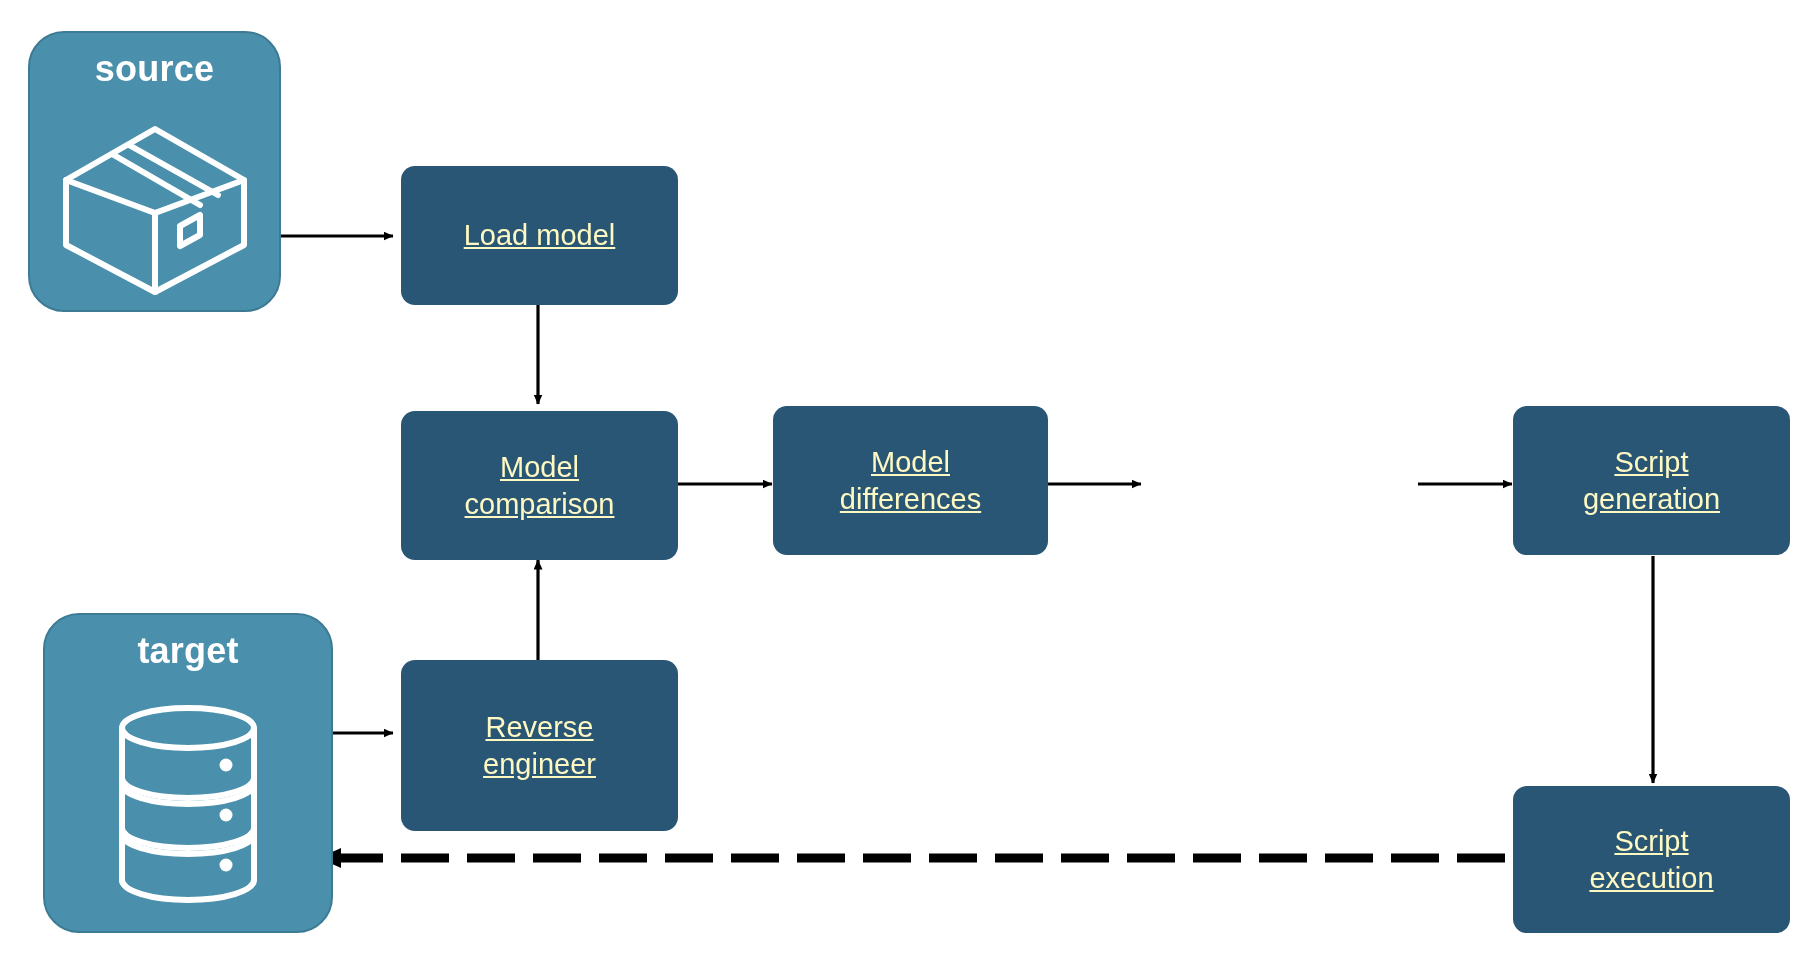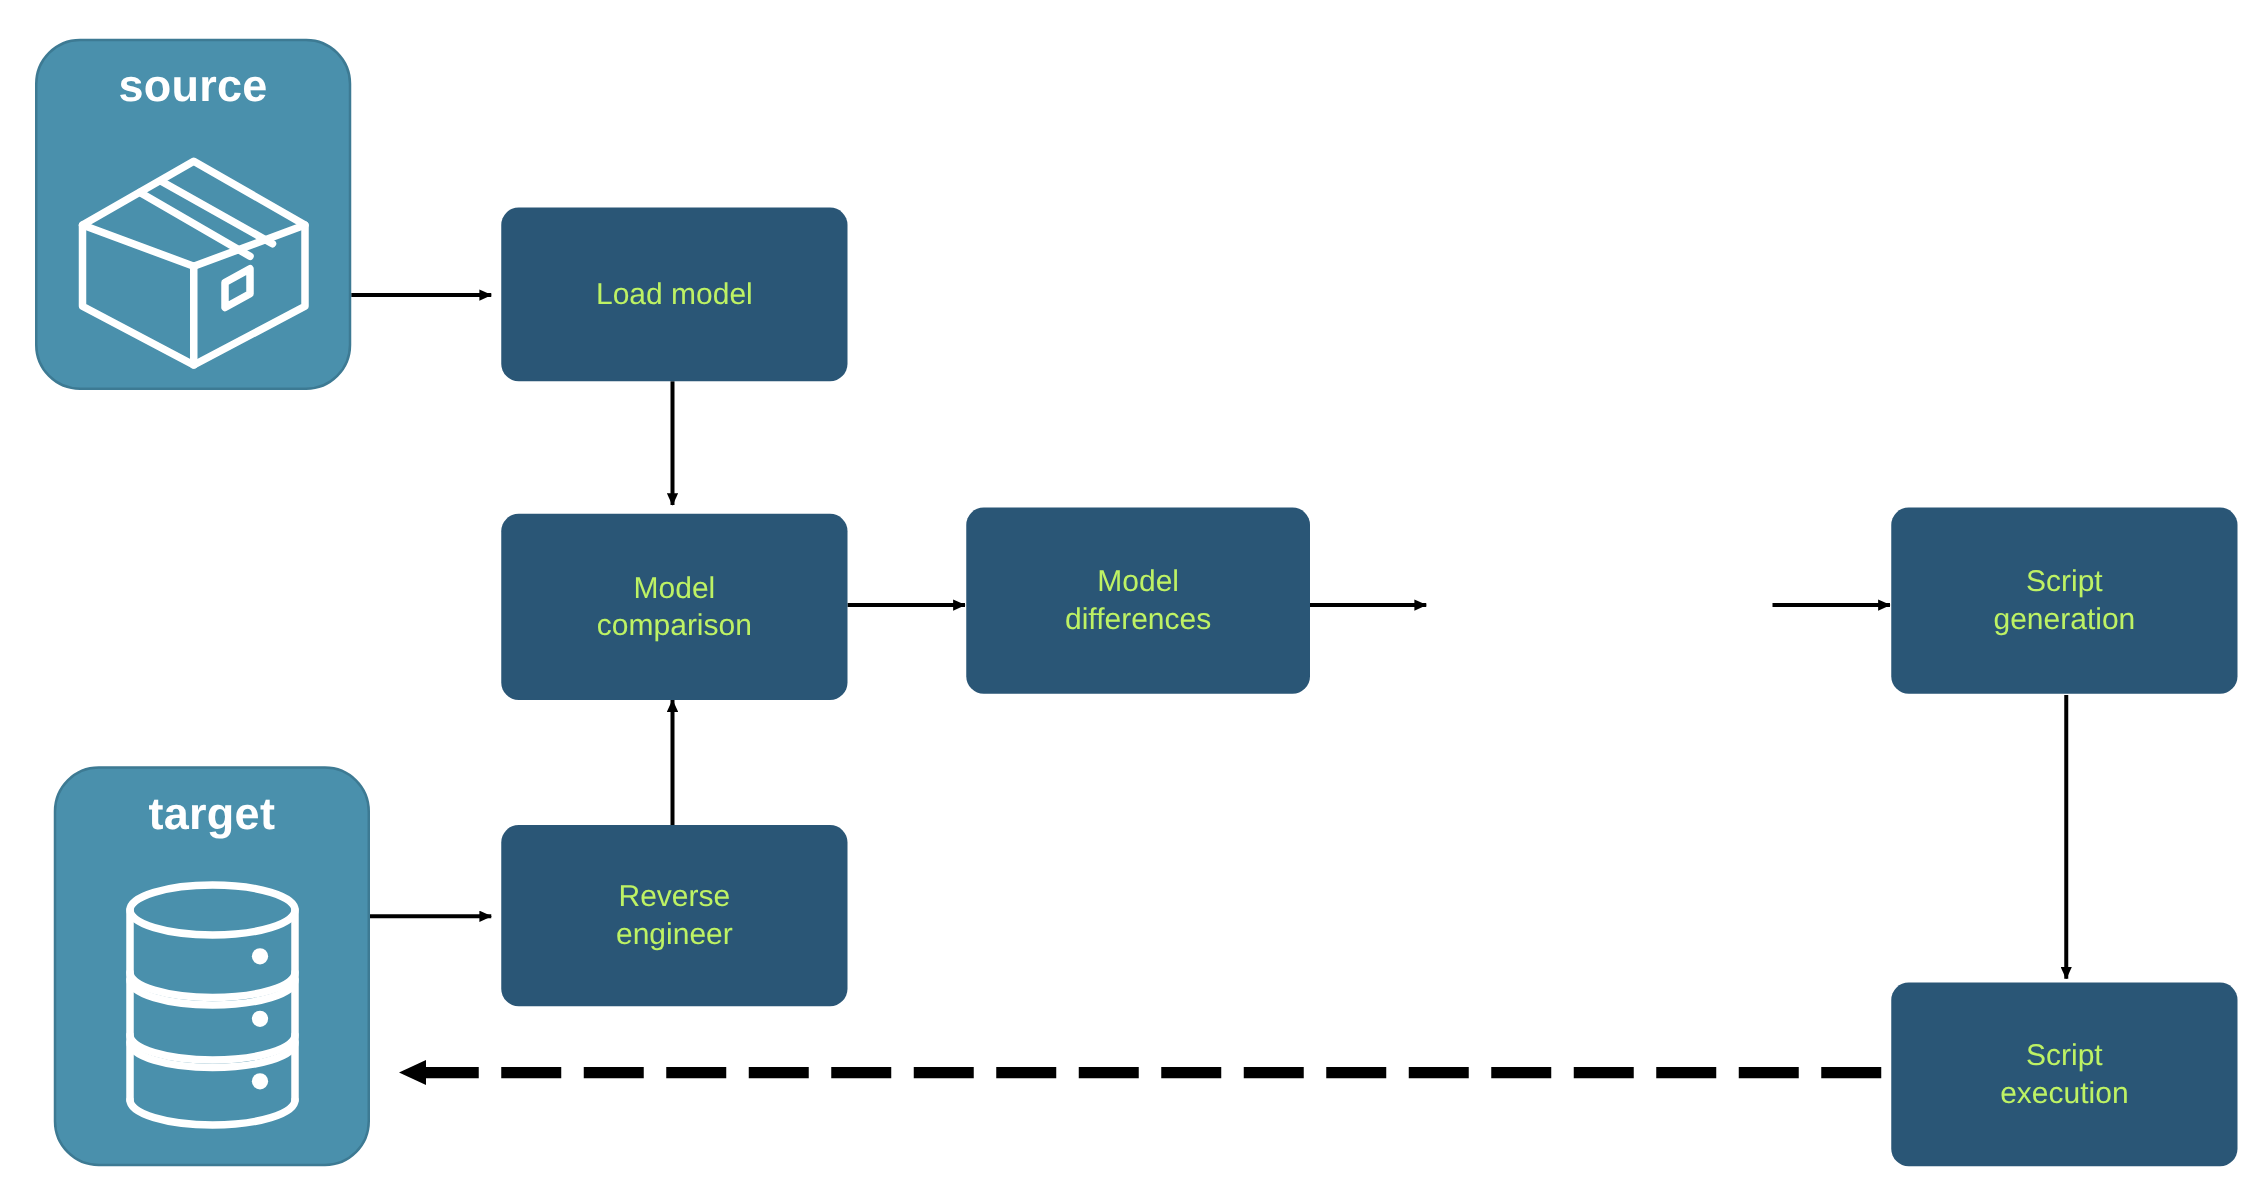--- a/index.html
+++ b/index.html
@@ -50,25 +50,26 @@
     position: absolute;
     background: #2A5676;
     border-radius: 14px;
     box-sizing: border-box;
     display: flex;
     align-items: center;
     justify-content: center;
     text-align: center;
   }
   .process-label {
-    color: #bef264;
-    font-size: 24px;
+    color: #fef9c3;
+    font-size: 29px;
     line-height: 1.25;
     padding: 0 8px;
     white-space: pre-line;
+    text-decoration: underline;
   }
   
   #connectors {
     position: absolute;
     left: 0;
     top: 0;
     width: 1800px;
     height: 959px;
     pointer-events: none;
   }
@@ -139,21 +140,21 @@
 
           <path d="M52 31 L140 82"></path>
           <path d="M69 22 L158 72"></path>
 
           <path d="M120 103 L140 92 L140 112 L120 123 Z"></path>
         </g>
       </svg>
     </div>
   </div>
 
-  <div class="endpoint" style="left:43px; top:613px; width:253px; height:320px;">
+  <div class="endpoint" style="left:43px; top:613px; width:290px; height:320px;">
     <div class="endpoint-label">target</div>
     <div class="endpoint-icon">
       <svg width="160" height="200" viewBox="0 0 160 200" xmlns="http://www.w3.org/2000/svg">
         <g fill="none" stroke="#ffffff" stroke-width="6" stroke-linejoin="round" stroke-linecap="round">
 
           <path d="M14 24 L14 176"></path>
           <path d="M146 24 L146 176"></path>
 
           <ellipse cx="80" cy="24" rx="66" ry="20"></ellipse>
 
@@ -187,21 +188,21 @@
     <span class="process-label">Model
 differences</span>
   </div>
 
 
   <div class="process" style="left:1513px; top:406px; width:277px; height:149px;">
     <span class="process-label">Script
 generation</span>
   </div>
 
-  <div class="process" style="left:401px; top:660px; width:277px; height:145px;">
+  <div class="process" style="left:401px; top:660px; width:277px; height:171px;">
     <span class="process-label">Reverse
 engineer</span>
   </div>
 
   <div class="process" style="left:1513px; top:786px; width:277px; height:147px;">
     <span class="process-label">Script
 execution</span>
   </div>
 
 </div>

